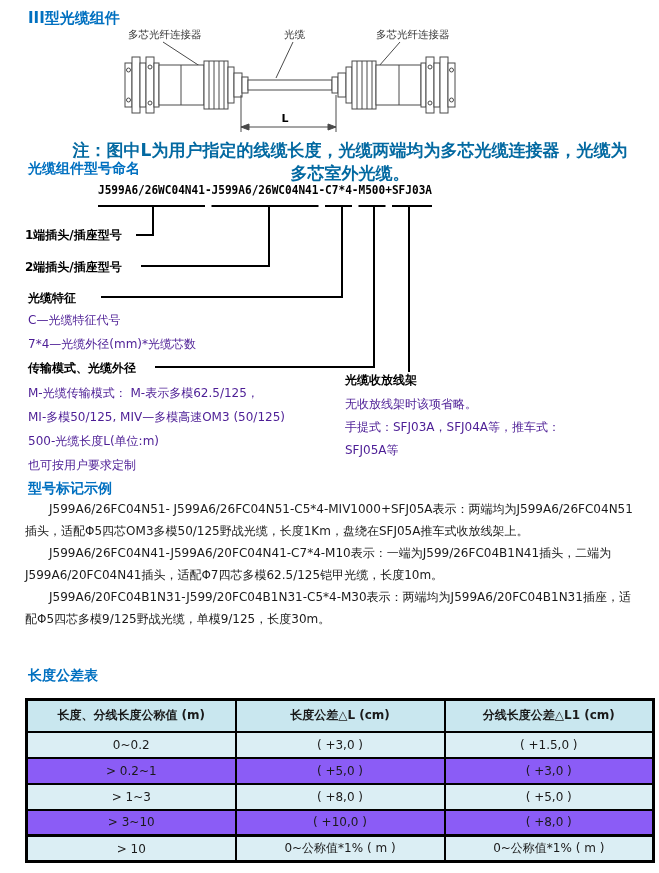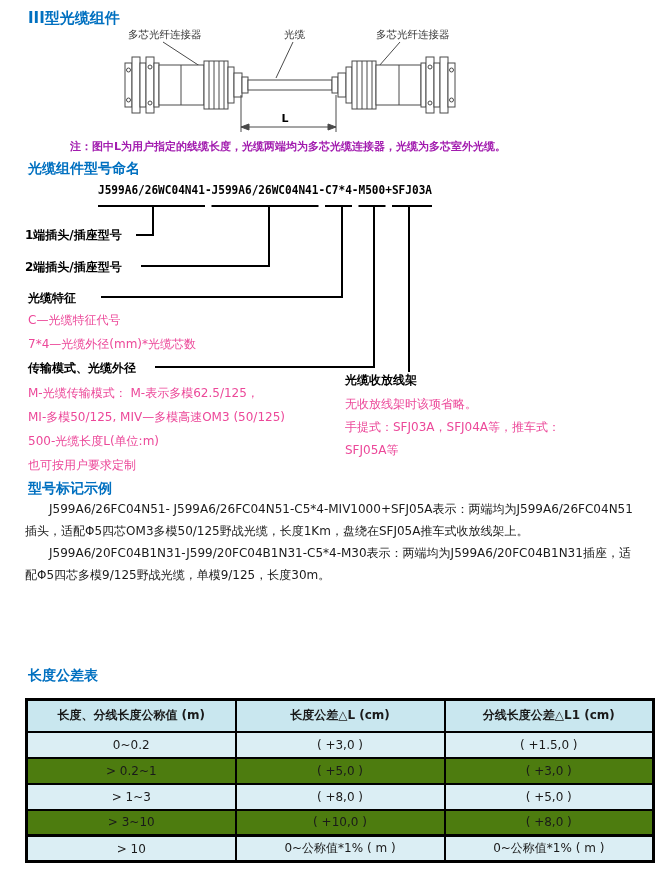--- a/index.html
+++ b/index.html
@@ -7,43 +7,43 @@
   body {
     width: 659px; height: 873px;
     font-family: "DejaVu Sans", sans-serif;
     position: relative;
     color: #1a1a1a;
     overflow: hidden;
   }
   .abs { position: absolute; }
   .blue-h { color: #0070c0; font-weight: bold; font-size: 14px; }
   .title { color: #0070c0; font-weight: bold; font-size: 15px; }
-  .note { font-size: 11px; font-weight: bold; color: #a21caf; }
+  .note { font-size: 17px; font-weight: bold; color: #0369a1; text-align: center; }
   .callout-label { font-size: 12px; font-weight: bold; color: #000; }
-  .sub-line { font-size: 12px; color: #ec4899; }
+  .sub-line { font-size: 12px; color: #4c1d95; }
   .examples p {
     font-size: 12px; line-height: 22px; text-indent: 2em;
     color:#1a1a1a; margin:0;
   }
   table.tol {
     border-collapse: collapse;
     width: 630px;
     table-layout: fixed;
     border: 3px solid #000;
   }
   table.tol th, table.tol td {
     border: 2px solid #000;
     text-align: center;
     font-size: 12px;
     padding: 0;
   }
   table.tol th { height: 32px; background: #c9e7ef; font-weight: bold; }
   table.tol td { height: 26px; }
   tr.row-odd td  { background: #dbeef4; }
-  tr.row-even td { background: #4d7c0f; }
+  tr.row-even td { background: #8b5cf6; }
   tr.row-last td { border-top: 3px solid #000; }
   svg text { font-family: "DejaVu Sans", sans-serif; }
   svg text.mono { font-family: "DejaVu Sans Mono", monospace; }
 </style>
 </head>
 <body>
 
 <div class="abs title" style="left:28px; top:9px;">III型光缆组件</div>
 
 <svg class="abs" style="left:0; top:26px;" width="659" height="112" viewBox="0 0 659 112">
@@ -160,20 +160,21 @@
 <div class="abs sub-line" style="left:28px; top:457px;">也可按用户要求定制</div>
 
 <div class="abs callout-label" style="left:345px; top:372px;">光缆收放线架</div>
 <div class="abs sub-line" style="left:345px; top:396px;">无收放线架时该项省略。</div>
 <div class="abs sub-line" style="left:345px; top:419px; width:300px;">手提式：SFJ03A，SFJ04A等，推车式：</div>
 <div class="abs sub-line" style="left:345px; top:442px;">SFJ05A等</div>
 
 <div class="abs blue-h" style="left:28px; top:480px;">型号标记示例</div>
 <div class="abs examples" style="left:25px; top:498px; width:614px;">
   <p>J599A6/26FC04N51- J599A6/26FC04N51-C5*4-MIV1000+SFJ05A表示：两端均为J599A6/26FC04N51插头，适配Φ5四芯OM3多模50/125野战光缆，长度1Km，盘绕在SFJ05A推车式收放线架上。</p>
+  <p>J599A6/26FC04N41-J599A6/20FC04N41-C7*4-M10表示：一端为J599/26FC04B1N41插头，二端为J599A6/20FC04N41插头，适配Φ7四芯多模62.5/125铠甲光缆，长度10m。</p>
   <p>J599A6/20FC04B1N31-J599/20FC04B1N31-C5*4-M30表示：两端均为J599A6/20FC04B1N31插座，适配Φ5四芯多模9/125野战光缆，单模9/125，长度30m。</p>
 </div>
 
 <div class="abs blue-h" style="left:28px; top:667px;font-family:Liberation Mono, monospace;">长度公差表</div>
 
 <table class="tol abs" style="left:25px; top:698px;">
   <thead>
     <tr>
       <th>长度、分线长度公称值 (m)</th>
       <th>长度公差△L (cm)</th>

